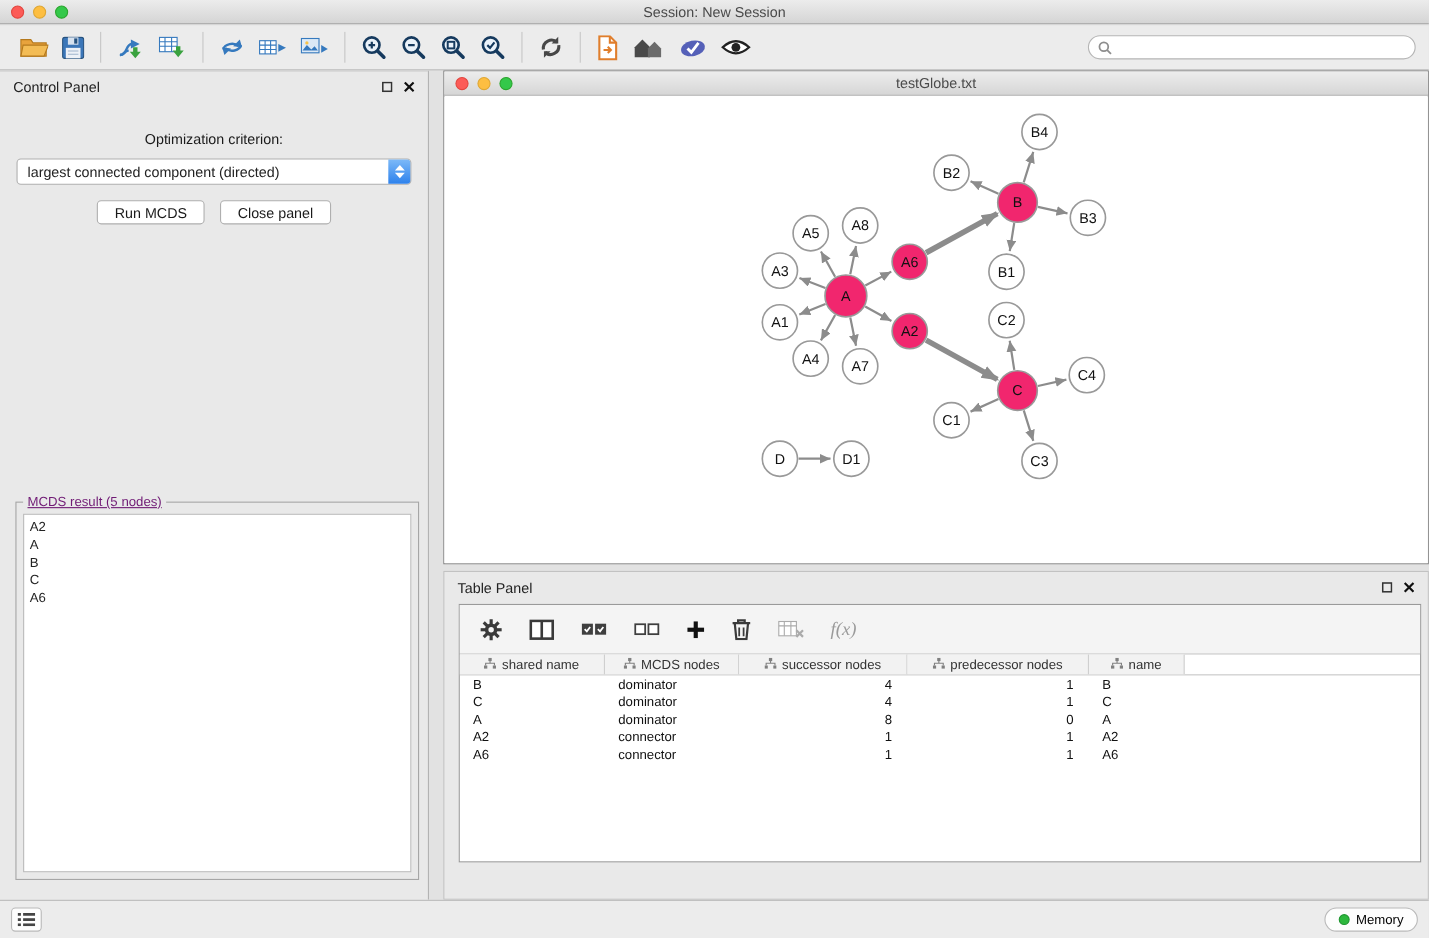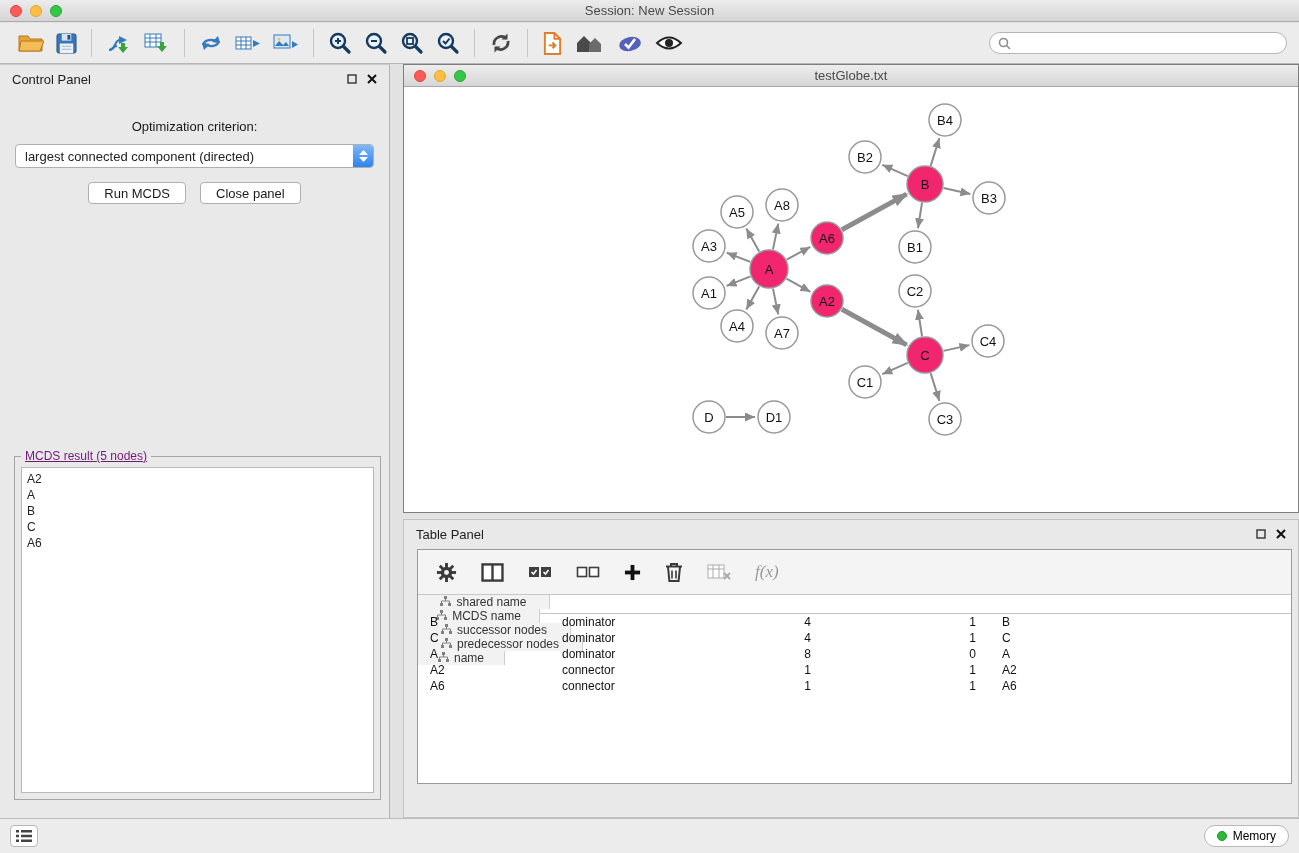--- a/index.html
+++ b/index.html
@@ -101,21 +101,21 @@
   .tp-content {
     position:absolute; left:13px; right:6px; top:29px; bottom:33px;
     background:#FFF; border:1px solid #9A9A9A;
   }
   .tp-toolbar {
     height:44px; display:flex; align-items:center; gap:20px; padding:0 16px;
     background:#F4F4F4;
   }
   .tp-tool { border:none; background:transparent; display:flex; align-items:center; padding:2px; }
   .fx { font-family:"Liberation Serif", serif; font-style:italic; color:#9A9A9A; font-size:17px; }
-  .tbl-header { display:flex; border-top:1px solid #C6C6C6; border-bottom:1px solid #C6C6C6; height:20px;flex-direction:column; }
+  .tbl-header { display:flex; border-top:1px solid #C6C6C6; border-bottom:1px solid #C6C6C6; height:20px; }
   .th {
     background:#F2F2F2; display:flex; align-items:center; justify-content:center;
     gap:5px; font-size:12px; color:#333; border-right:1px solid #CFCFCF; height:100%;
   }
   .tbl-row { display:flex; height:16px; }
   .td { font-size:12px; color:#111; padding:0 12px; line-height:16px; white-space:nowrap; overflow:hidden; }
   .td.right { text-align:right; padding-right:14px; }
   .tp-tabs { position:absolute; left:0; right:0; bottom:7px; display:flex; justify-content:center; }
   .tp-tab {
     height:21px; padding:0 12px; font-size:12.5px; background:#FBFBFB;
@@ -540,21 +540,21 @@
             </svg></span>
           <span>shared name</span>
         </div>
         <div class="th" style="width: 122px;">
           <span><svg width="11" height="10" viewBox="0 0 11 10">
               <rect x="4" y="0" width="3" height="3" fill="#808080"></rect>
               <rect x="0" y="7" width="3" height="3" fill="#808080"></rect>
               <rect x="8" y="7" width="3" height="3" fill="#808080"></rect>
               <path d="M5.5 3 v2 M1.5 7 V5 h8 v2" stroke="#808080" fill="none"></path>
             </svg></span>
-          <span>MCDS name</span>
+          <span>MCDS nodes</span>
         </div>
         <div class="th" style="width: 153px;">
           <span><svg width="11" height="10" viewBox="0 0 11 10">
               <rect x="4" y="0" width="3" height="3" fill="#808080"></rect>
               <rect x="0" y="7" width="3" height="3" fill="#808080"></rect>
               <rect x="8" y="7" width="3" height="3" fill="#808080"></rect>
               <path d="M5.5 3 v2 M1.5 7 V5 h8 v2" stroke="#808080" fill="none"></path>
             </svg></span>
           <span>successor nodes</span>
         </div>

